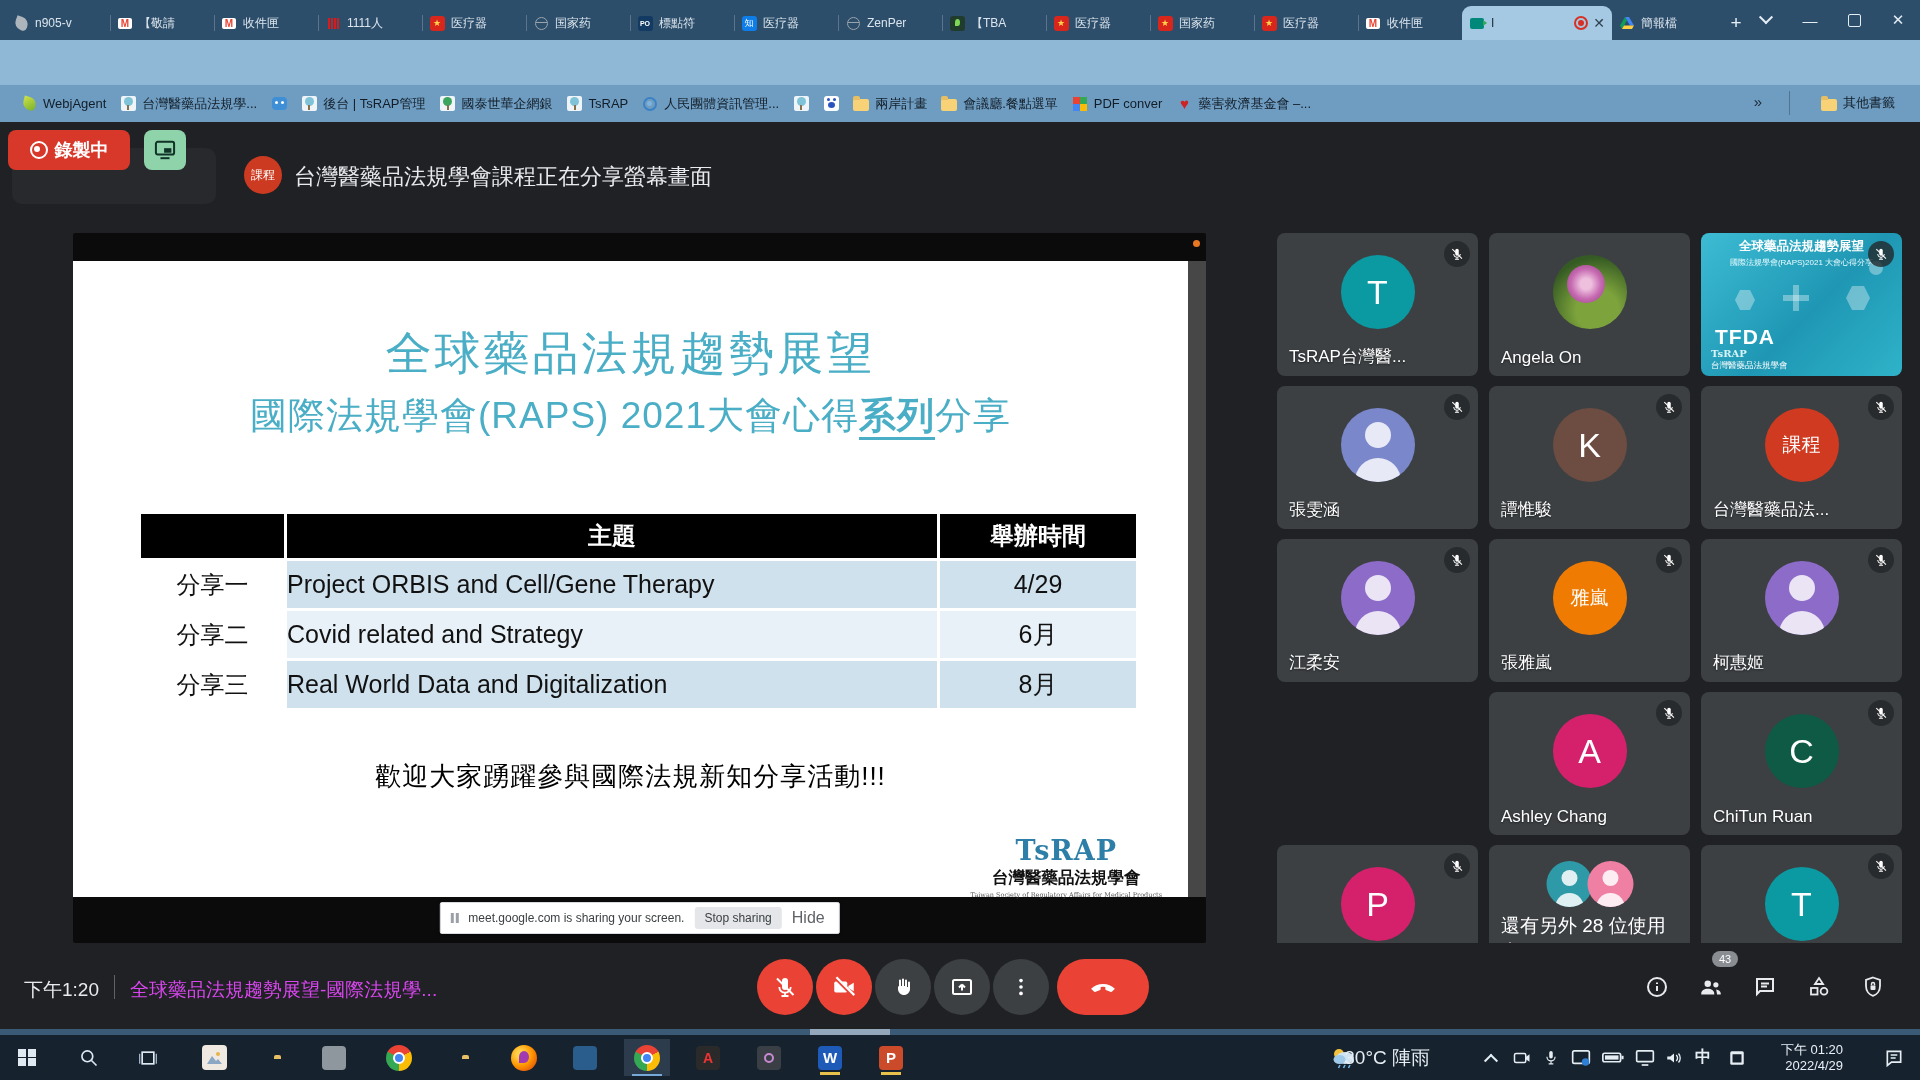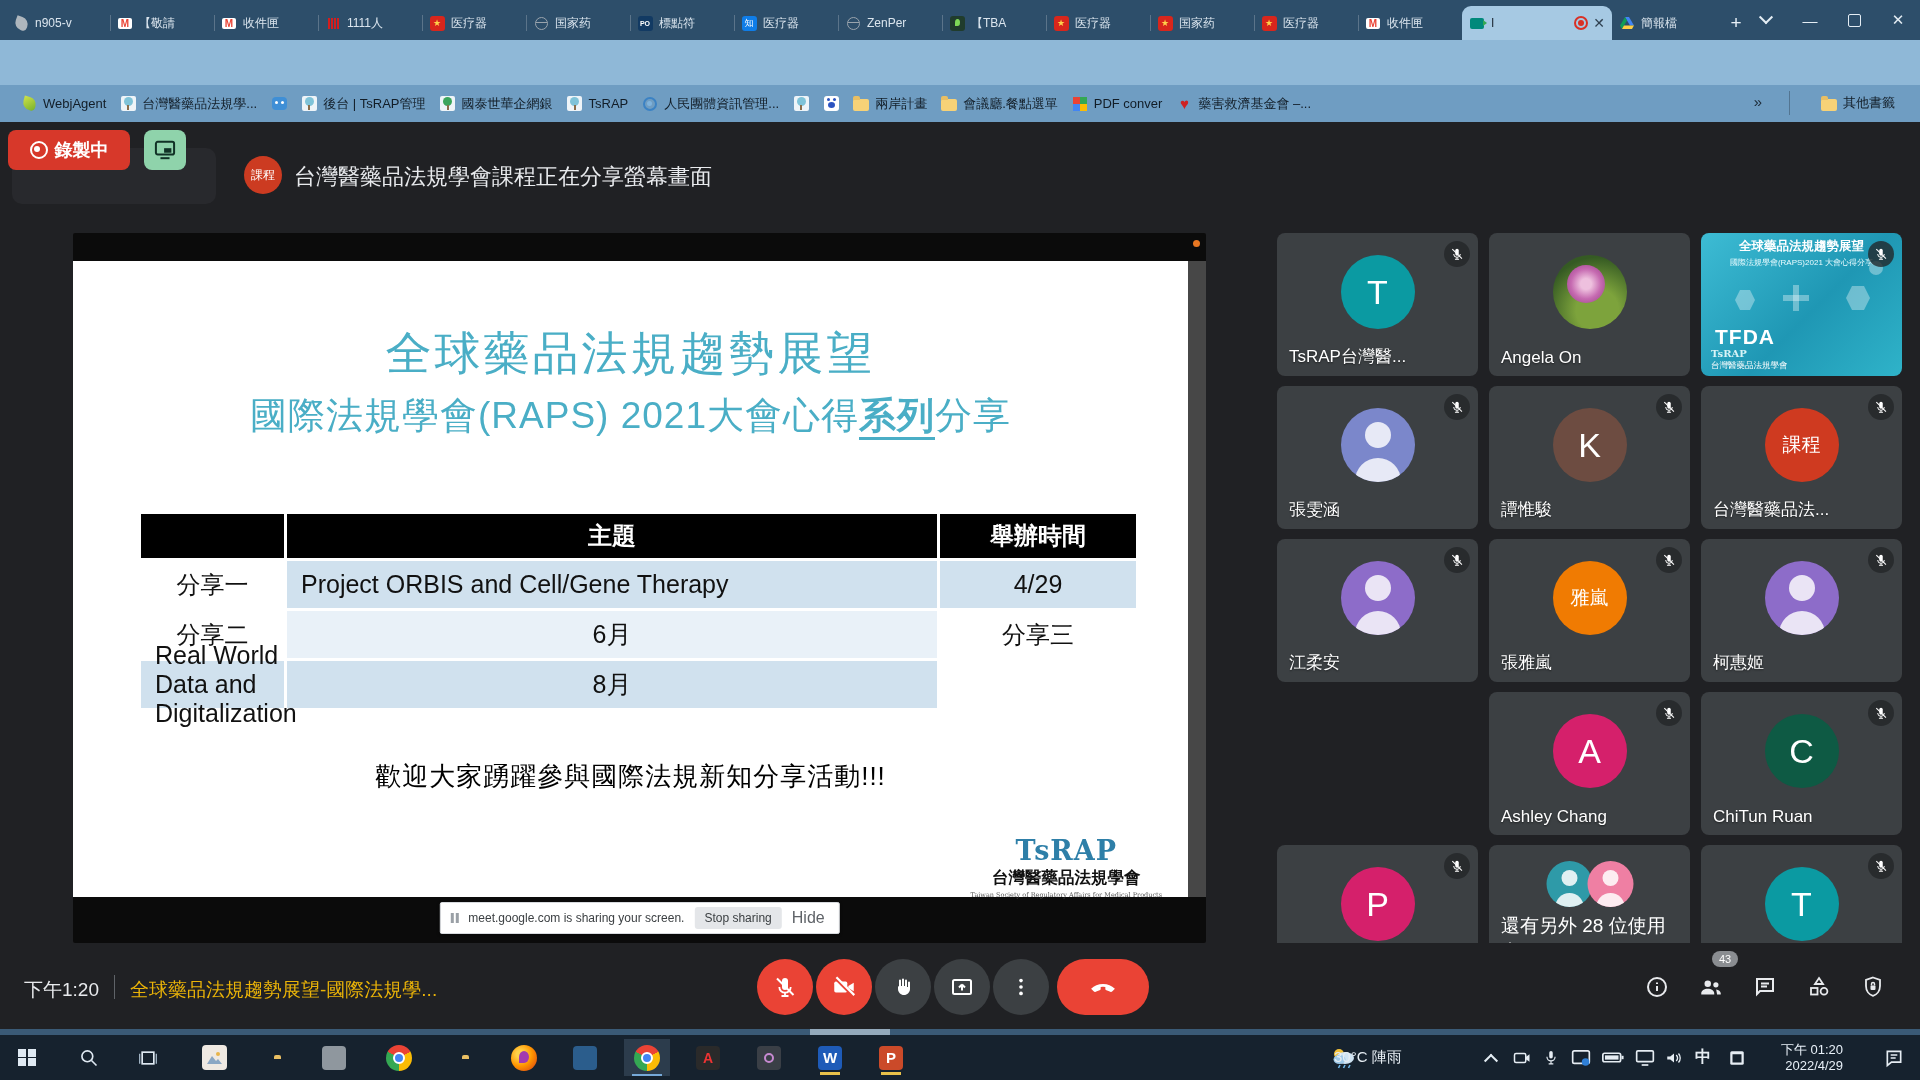--- a/index.html
+++ b/index.html
@@ -83,21 +83,21 @@
   #slidewhite{left:0;top:28px;width:1115px;height:636px;background:#fff}
   #graystrip{right:0;top:28px;width:18px;height:636px;background:#474747}
   #orangedot{right:6px;top:7px;width:7px;height:7px;background:#e87722;border-radius:50%}
   .sl-t1{left:0;top:62px;width:100%;text-align:center;font-size:46px;color:#4aaec6;letter-spacing:3px}
   .sl-t2{left:0;top:130px;width:100%;text-align:center;font-size:37px;color:#4aaec6;letter-spacing:1px}
   .sl-t2 .ul{font-weight:bold;border-bottom:3px solid #4aaec6;padding-bottom:1px}
   #sltable{left:68px;top:253px;width:995px;display:grid;grid-template-columns:143px 650px 196px;grid-template-rows:44px 47px 47px 47px;gap:3px;background:#fff}
   #sltable div{display:flex;align-items:center;justify-content:center;font-size:25px;color:#111}
   #sltable .hd{background:#000000;color:#fff;font-weight:bold;font-size:24px}
   #sltable .c0{background:#fff;font-size:24px}
-  #sltable .cL{justify-content:flex-start;padding-left:14px;box-sizing:border-box}
+  #sltable .cL{justify-content:flex-start;box-sizing:border-box}
   #sltable .b1{background:#d0e1ee}
   #sltable .b2{background:#e9f1f8}
   .sl-foot{left:0;top:498px;width:100%;text-align:center;font-size:26px;color:#000;letter-spacing:1px}
   #sllogo{right:26px;top:574px;text-align:center;font-family:"DejaVu Serif","Liberation Serif",serif}
   #sllogo .lb{font-size:27px;font-weight:bold;color:#2e7fa8;letter-spacing:1px}
   #sllogo .lz{font-size:16.5px;font-weight:bold;color:#111;margin-top:1px}
   #sllogo .le{font-size:6.5px;color:#555;margin-top:2px}
   #toast{left:50%;bottom:9px;transform:translateX(-50%);height:30px;background:#fff;border:1px solid #d7dade;border-radius:2px;box-shadow:0 1px 3px rgba(0,0,0,.3);display:flex;align-items:center;padding:0 10px;gap:10px;white-space:nowrap}
   #toast .msg{font-size:12px;color:#3c4043}
   #toast .stop{font-size:12px;color:#3c4043;background:#e4e6e9;border-radius:3px;padding:4px 10px}
@@ -130,21 +130,21 @@
   .pairwrap{position:absolute;top:16px;left:50%;transform:translateX(-50%);display:flex}
   .mini{width:46px;height:46px;border-radius:50%;position:relative;overflow:hidden}
   .mini.m1{background:#2e9aa8}.mini.m2{background:#ef7fa3;margin-left:-5px}
   .mini::before{content:'';position:absolute;left:50%;top:9px;transform:translateX(-50%);width:16px;height:16px;border-radius:50%;background:rgba(255,255,255,.85)}
   .mini::after{content:'';position:absolute;left:50%;bottom:-4px;transform:translateX(-50%);width:28px;height:18px;border-radius:14px 14px 0 0;background:rgba(255,255,255,.85)}
   .ptext{position:absolute;left:12px;top:68px;font-size:19px;color:#fff;line-height:26px;width:180px}
   
   #bbar{left:0;top:821px;width:1920px;height:92px}
   .bb-time{left:24px;top:34px;font-size:19px;color:#e8eaed}
   .bb-div{left:114px;top:32px;width:1px;height:24px;background:#5f6368}
-  .bb-name{left:130px;top:34px;font-size:19px;color:#eab308;max-width:380px;white-space:nowrap;overflow:hidden}
+  .bb-name{left:130px;top:34px;font-size:19px;color:#d946ef;max-width:380px;white-space:nowrap;overflow:hidden}
   .cbtn{position:absolute;top:16px;width:56px;height:56px;border-radius:50%;display:flex;align-items:center;justify-content:center}
   .red{background:#ea4335}.dark{background:#3c4043}
   .ricon{position:absolute;top:29px;width:30px;height:30px;display:flex;align-items:center;justify-content:center}
   #pbadge{left:1712px;top:8px;background:#8a8d91;color:#fff;font-size:11px;border-radius:10px;padding:2px 7px}
   #bstrip{left:0;top:907px;width:1920px;height:6px;background:#3a5a76}
   #bstrip b{position:absolute;left:810px;top:0;width:80px;height:6px;background:#93a9bb}
   
   #taskbar{left:0;top:1035px;width:1920px;height:45px;background:#16222e}
   .tslot{position:absolute;top:4px;width:46px;height:37px;display:flex;align-items:center;justify-content:center}
   .tslot.active{background:#2c3c4c}
@@ -487,20 +487,21 @@
       <div class="sl-t1 r">全球藥品法規趨勢展望</div>
       <div class="sl-t2 r"><span>國際法規學會(RAPS) 2021大會心得</span><span class="ul">系列</span><span>分享</span></div>
       <div id="sltable" class="r">
         <div class="hd"></div>
         <div class="hd">主題</div>
         <div class="hd">舉辦時間</div>
         <div class="c0">分享一</div>
         <div class="b1 cL">Project ORBIS and Cell/Gene Therapy</div>
         <div class="b1">4/29</div>
         <div class="c0">分享二</div>
+        <div class="b2 cL">Covid related and Strategy</div>
         <div class="b2">6月</div>
         <div class="c0">分享三</div>
         <div class="b1 cL">Real World Data and Digitalization</div>
         <div class="b1">8月</div>
       </div>
       <div class="sl-foot r">歡迎大家踴躍參與國際法規新知分享活動!!!</div>
       <div id="sllogo" class="r">
         <div class="lb"><span>TsRAP</span></div>
         <div class="lz">台灣醫藥品法規學會</div>
         <div class="le">Taiwan Society of Regulatory Affairs for Medical Products</div>
@@ -857,21 +858,21 @@
     </div>
 
   <div class="tray" style="left:1322px;width:44px">
       <svg width="26" height="22" viewBox="0 0 26 22">
         <circle cx="8" cy="7" r="5" fill="#f3c13a"></circle>
         <ellipse cx="14" cy="11" rx="9" ry="6" fill="#cfe3f2"></ellipse>
         <ellipse cx="8.5" cy="12.5" rx="6" ry="4.5" fill="#9ec9e8"></ellipse>
         <path d="M9 18l-1.5 3M14 18l-1.5 3M19 18l-1.5 3" stroke="#6fb7e8" stroke-width="1.6"></path>
       </svg>
     </div>
-  <div class="tray" style="left:1334px;width:96px;font-size:15px;justify-content:flex-start">
+  <div class="tray" style="left:1334px;width:96px;font-size:19px;justify-content:flex-end">
       <span>30°C 陣雨</span>
     </div>
   <div class="tray" style="left:1478px;width:26px">
       <span class="chev" style="transform:rotate(-135deg) translate(-2px,-2px)"></span>
     </div>
   <div class="tray" style="left:1508px;width:28px">
       <svg width="18" height="16" viewBox="0 0 24 20">
         <rect x="2" y="4" width="15" height="12" rx="2" fill="none" stroke="#e6edf3" stroke-width="2"></rect>
         <path d="M22 5v10l-5-3.5v-3z" fill="#e6edf3"></path>
       </svg>

